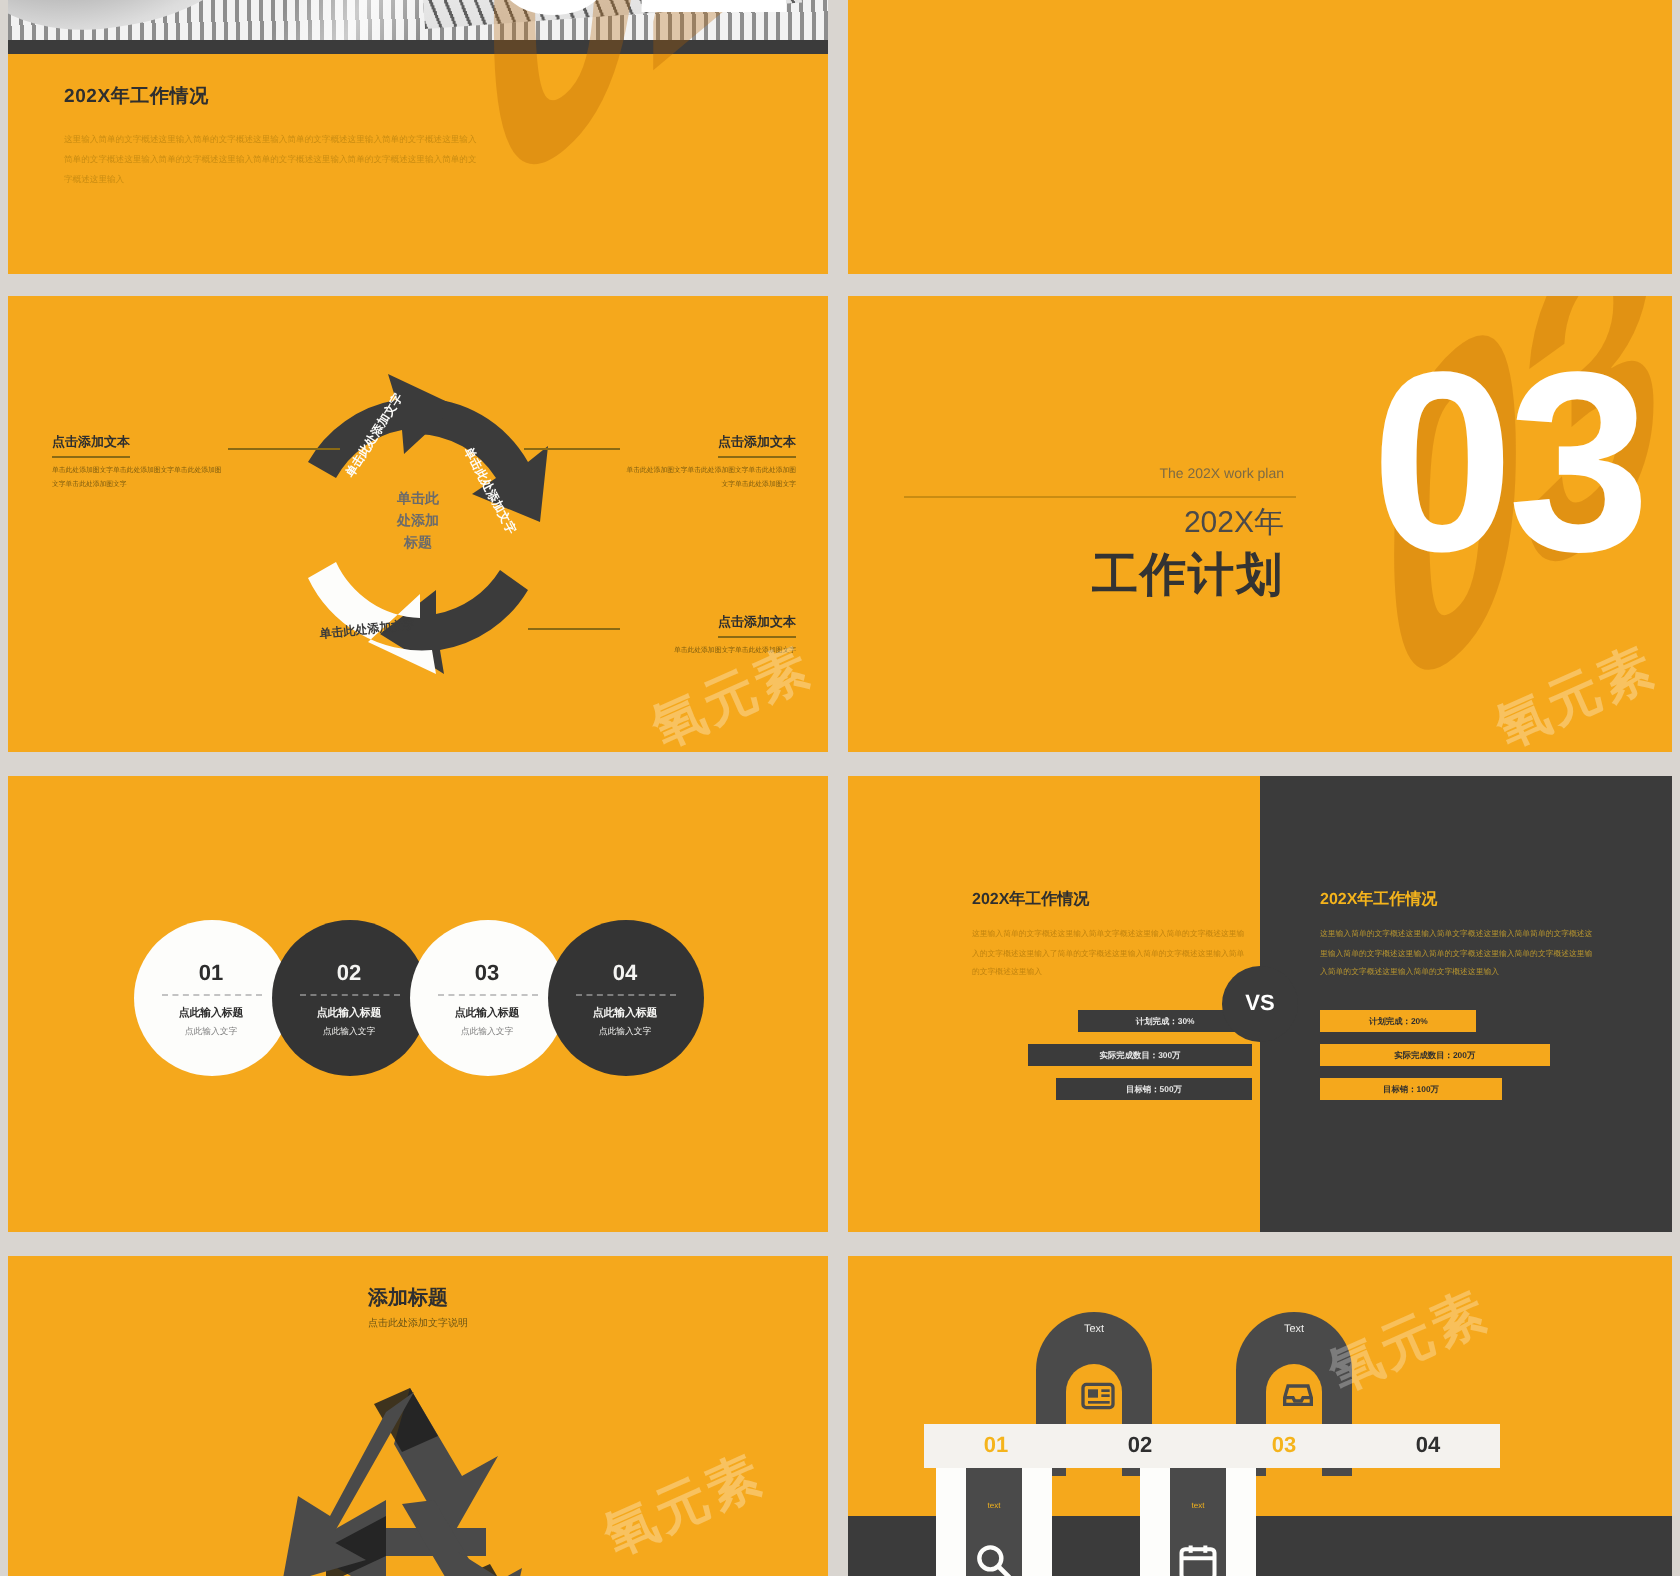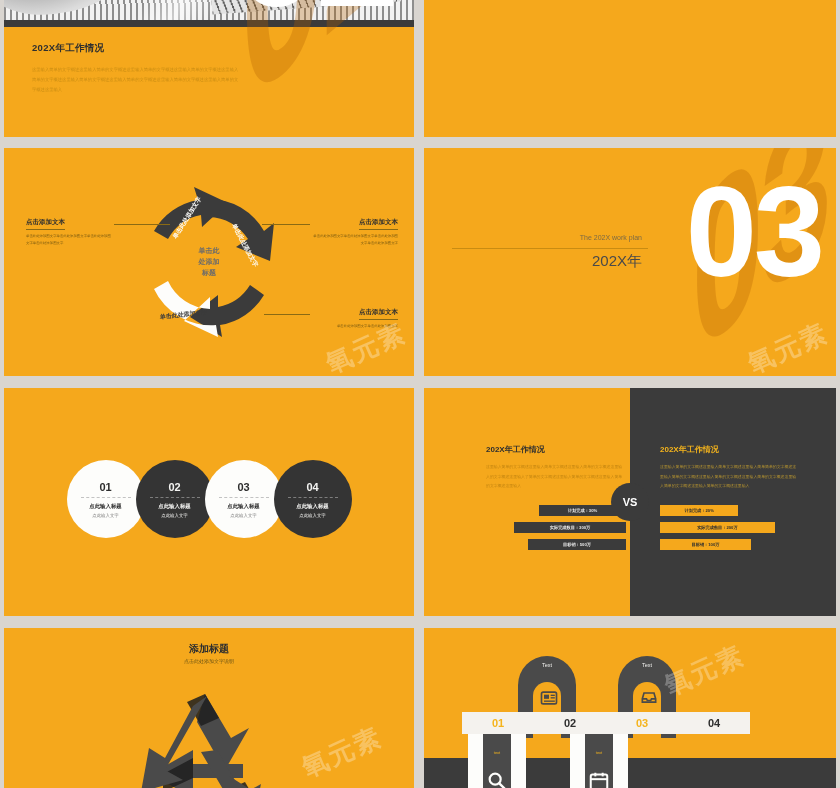--- a/index.html
+++ b/index.html
@@ -129,21 +129,21 @@
   .vs-bars { margin-top:14px; }
   .vs-bar {
     height:11px; margin-bottom:6px; display:flex; align-items:center; justify-content:center;
     font-size:4.2px; font-weight:bold; white-space:nowrap;
   }
   .vs-col.l .vs-bar { background:#3b3b3b; color:#e8e8e8; }
   .vs-col.r .vs-bar { background:#F5A81C; color:#2f2f2f; }
 
   
   .recy-wrap { position:absolute; left:0; right:0; top:0; bottom:0; }
-  .recy-lbl { position:absolute; text-align:center; }
+  .recy-lbl { position:absolute; text-align:left; }
   .recy-lbl .t { font-size:10px; font-weight:bold; color:#2f2f2f; }
   .recy-lbl .s { font-size:5px; color:#6b5415; margin-top:2px; }
 
   
   .arch-dark-base { position:absolute; left:0; bottom:0; width:100%; height:98px; background:#3b3b3b; }
   .arch {
     position:absolute; width:58px; border-radius:29px 29px 0 0;
   }
   .arch .cap { position:absolute; left:0; right:0; text-align:center; }
   .arch-inner {
@@ -228,20 +228,21 @@
 
     <div class="wm">氧元素</div>
   </div>
 
   <div class="slide s4">
     <div class="longshadow">03</div>
     <div class="bignum">03</div>
     <div class="s4-rule"></div>
     <div class="s4-eng">The 202X work plan</div>
     <div class="s4-year">202X年</div>
+    <div class="s4-zh">工作计划</div>
     <div class="wm">氧元素</div>
   </div>
 
   <div class="slide s5">
     <div class="circles">
       <div class="circ-item light">
         <div class="circ-num">01</div>
         <div class="circ-dash"></div>
         <div class="circ-t">点此输入标题</div>
         <div class="circ-s">点此输入文字</div>

